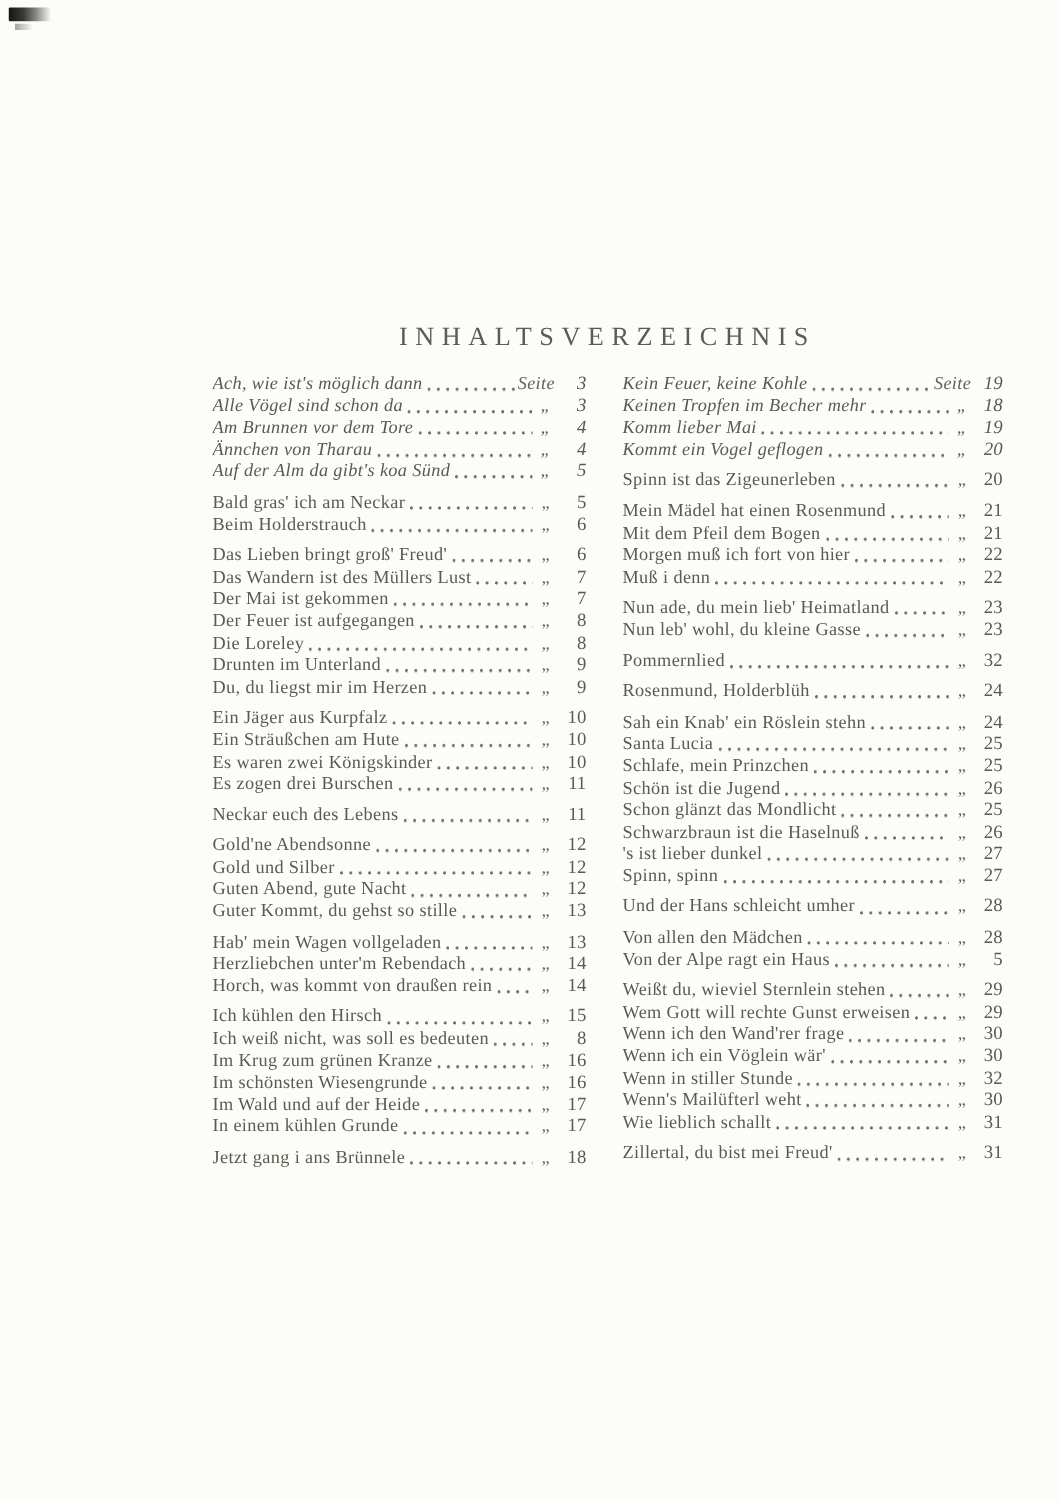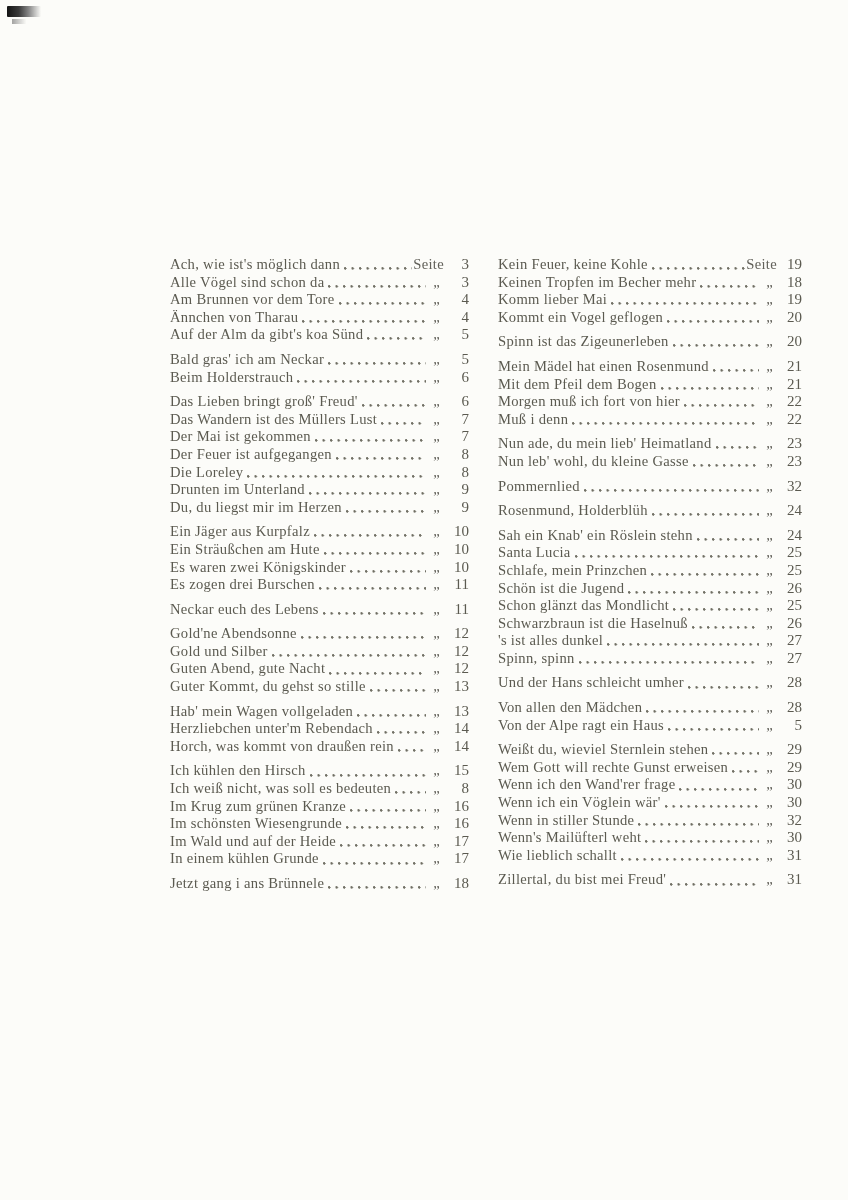--- a/index.html
+++ b/index.html
@@ -54,21 +54,21 @@
   .columns {
     display: flex;
     gap: 29px;
   }
   .col {
     flex: 0 0 auto;
   }
   .col-left  { width: 299px; }
   .col-right { width: 304px; }
   .group { margin-top: 7px; }
-  .group:first-child { margin-top: 0; }
+  .group:first-child { margin-top: 0; font-style: italic; }
   .row {
     display: flex;
     align-items: baseline;
     font-size: 14.6px;
     line-height: 17.6px;
     white-space: nowrap;
   }
   .t {
     flex: 0 1 auto;
     overflow: hidden;
@@ -103,20 +103,21 @@
     font-size: 15px;
   }
 </style>
 </head>
 <body>
 
 <div class="sheet" style="--paper: #fcfcf9; --ink: #5b5a50;">
   <div class="scan-artifact"></div>
   <div class="scan-artifact2"></div>
   <div class="content">
+    <h1 class="toc-title">INHALTSVERZEICHNIS</h1>
     <div class="columns">
       <div class="col col-left" id="col-left">
           <div class="group">
             <div class="row">
               <span class="t">Ach, wie ist's möglich dann</span>
               <span class="leader"></span>
               <span class="m seite">Seite</span>
               <span class="n">3</span>
             </div>
             <div class="row">
@@ -451,21 +452,21 @@
               <span class="m">„</span>
               <span class="n">25</span>
             </div>
             <div class="row">
               <span class="t">Schwarzbraun ist die Haselnuß</span>
               <span class="leader"></span>
               <span class="m">„</span>
               <span class="n">26</span>
             </div>
             <div class="row">
-              <span class="t">'s ist alles dunkel</span>
+              <span class="t">'s ist lieber dunkel</span>
               <span class="leader"></span>
               <span class="m">„</span>
               <span class="n">27</span>
             </div>
             <div class="row">
               <span class="t">Spinn, spinn</span>
               <span class="leader"></span>
               <span class="m">„</span>
               <span class="n">27</span>
             </div>

